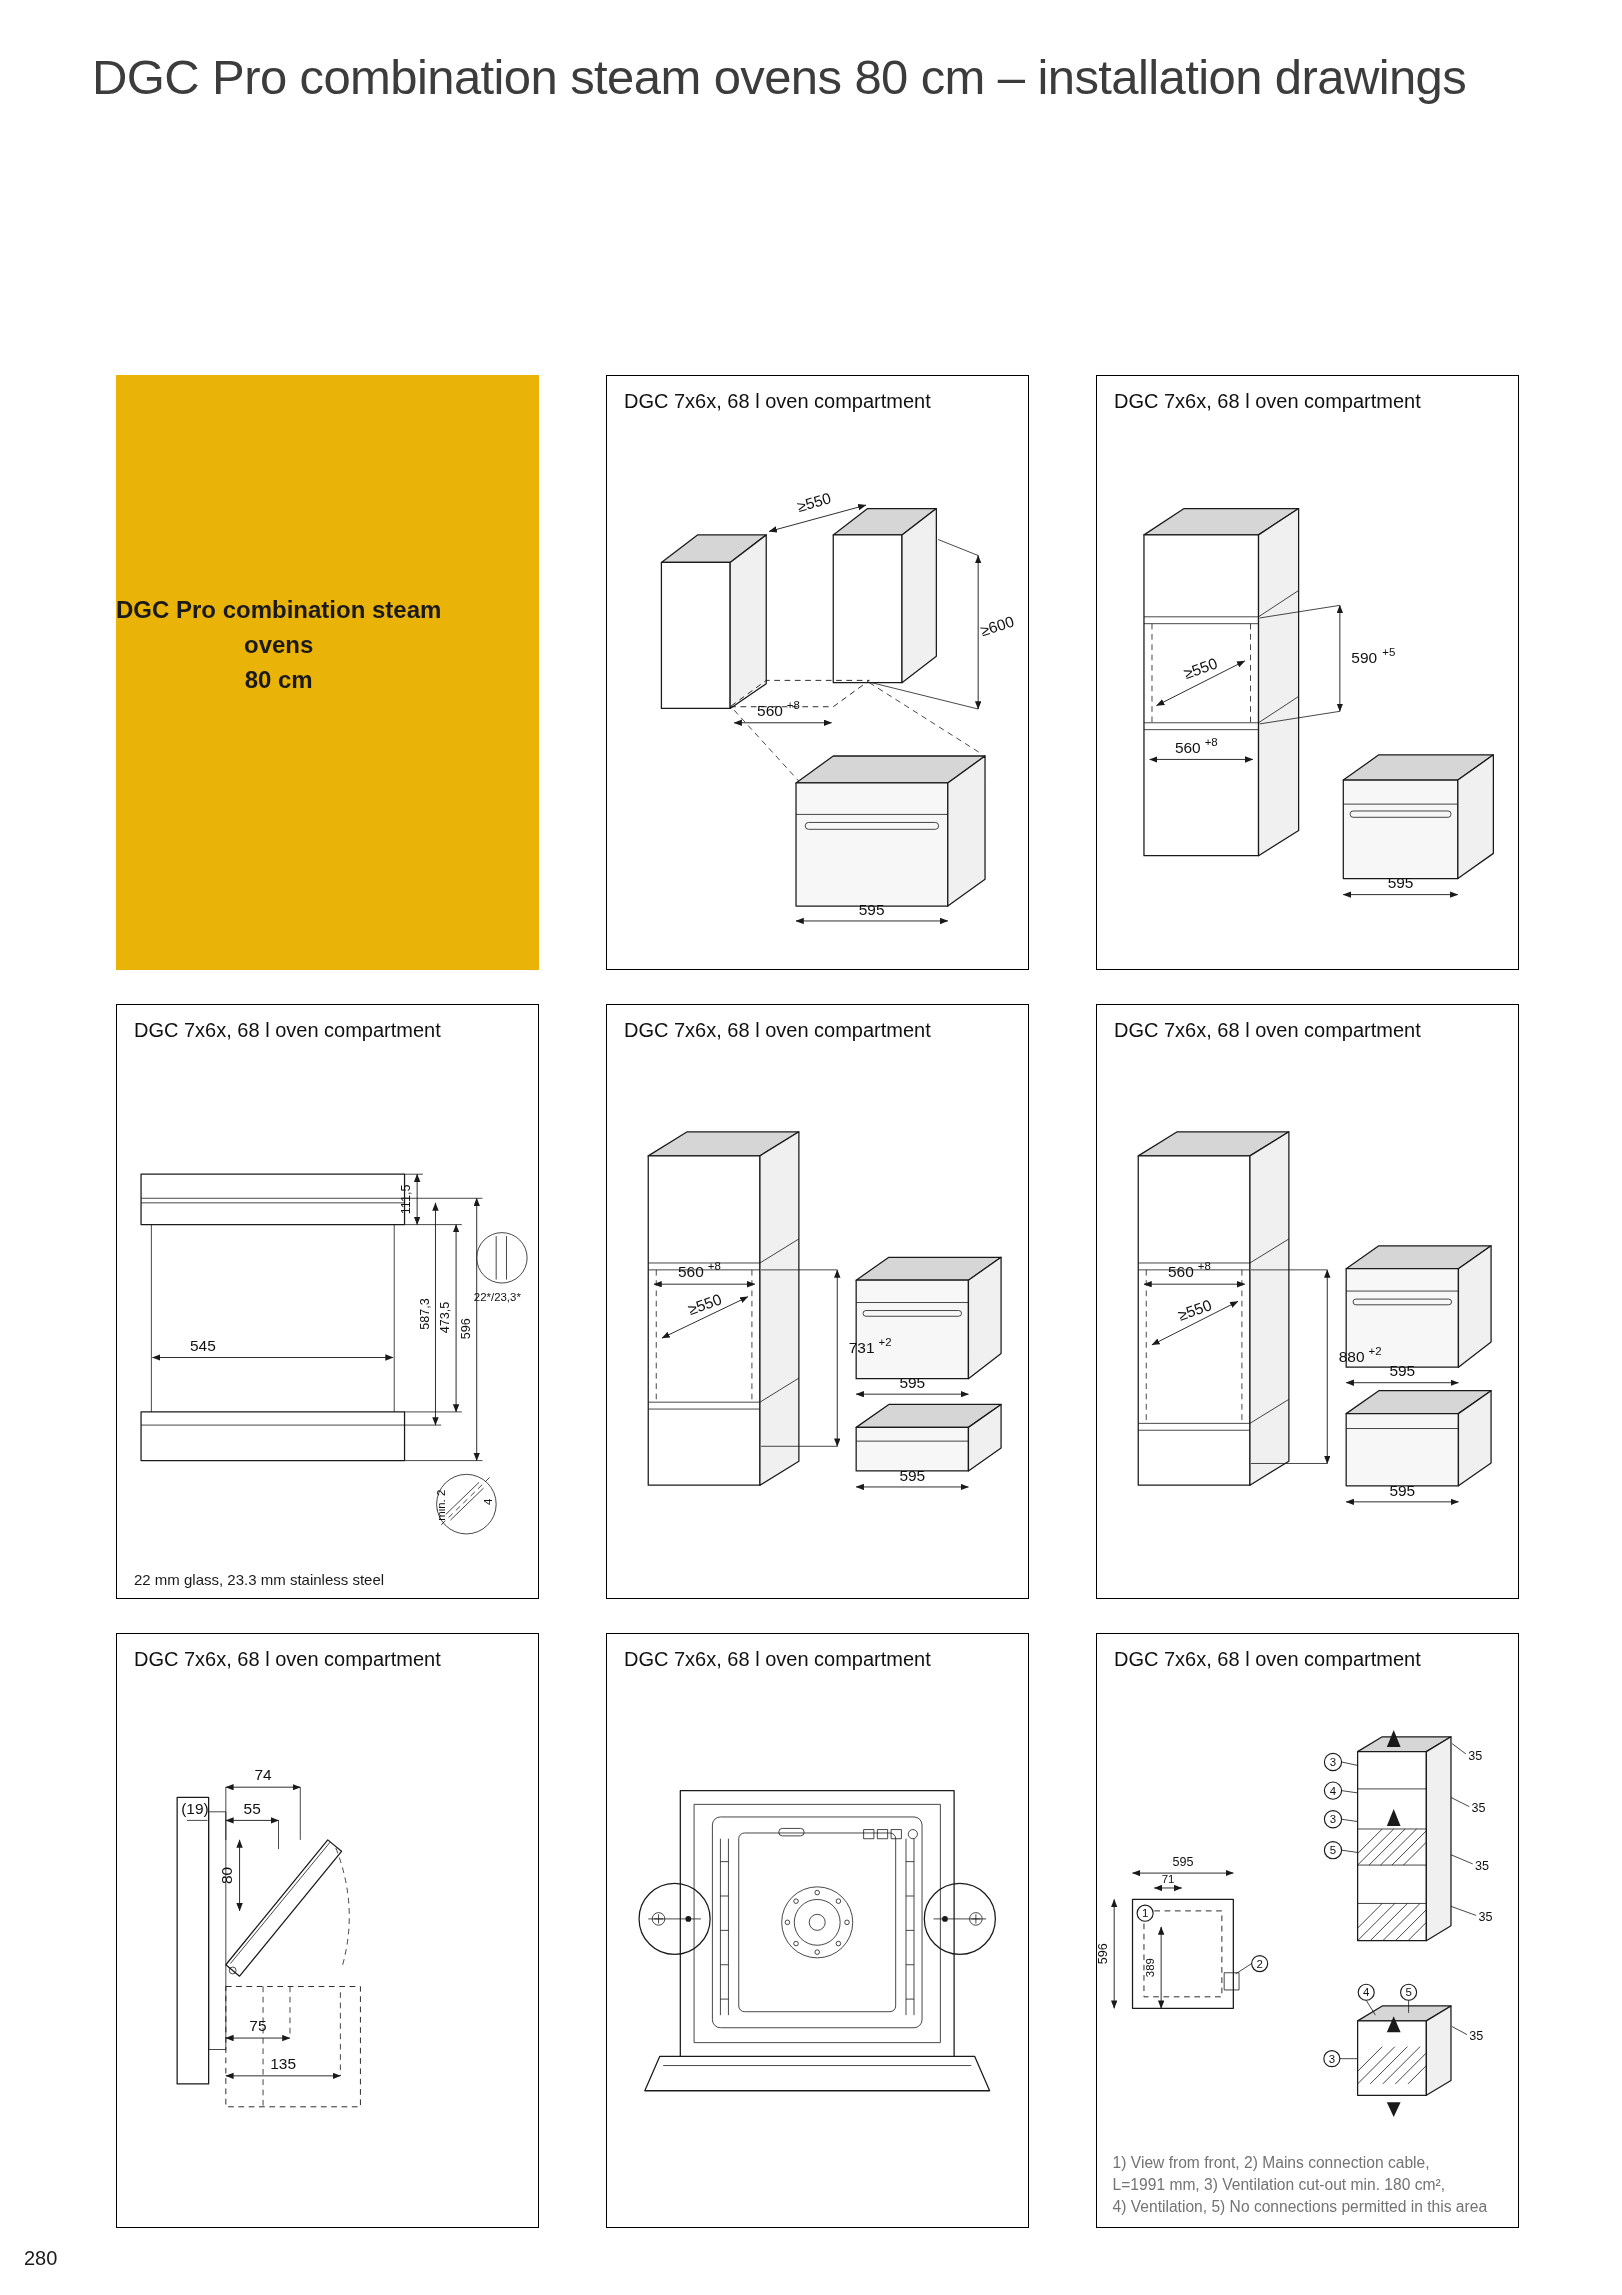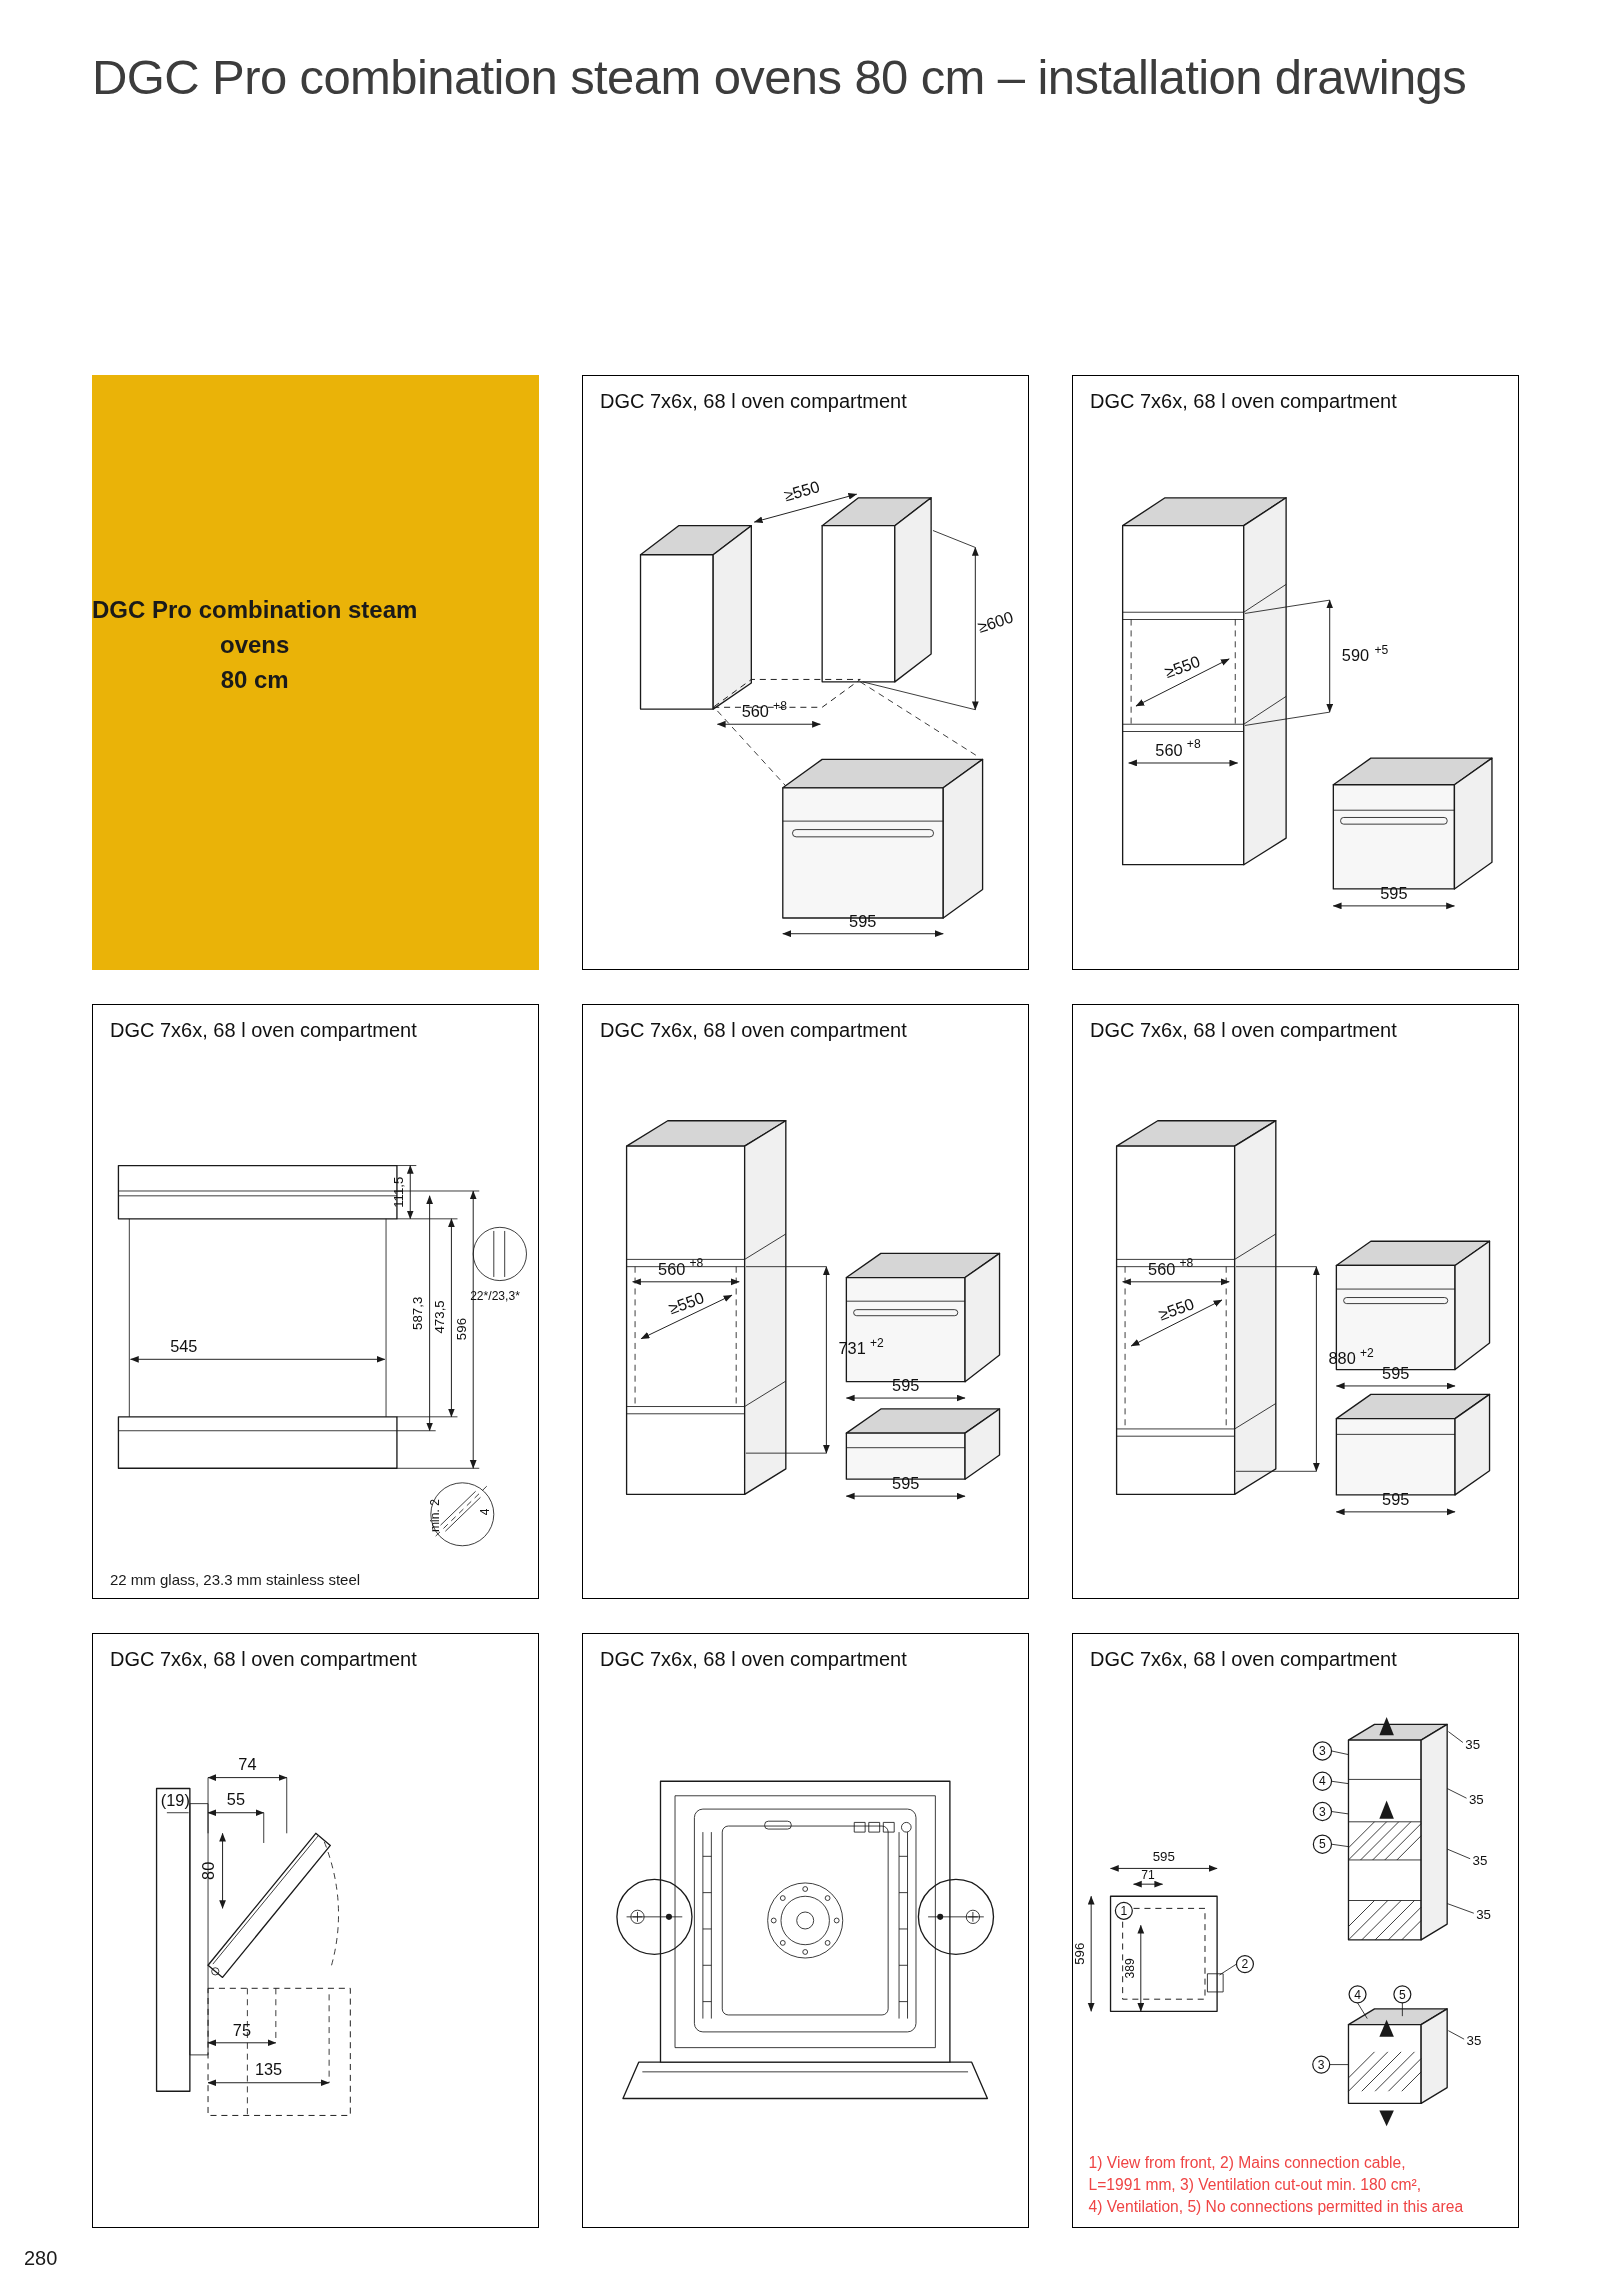--- a/index.html
+++ b/index.html
@@ -10,28 +10,28 @@
     position: absolute; left: 92px; top: 47px; width: 1391px;
     font-size: 49px; font-weight: 300; color: #3c3c3c;
     line-height: 1.24; letter-spacing: -0.6px;
   }
 
   .grid {
     position: absolute; left: 92px; top: 375px; width: 1427px;
     display: grid; grid-template-columns: repeat(3, 1fr);
     column-gap: 43px; row-gap: 34px;
   }
-  .panel { height: 595px; border: 1.3px solid #000; position: relative; background: #fff; }
+  .panel { height: 595px; border: 1.3px solid #000; position: relative; background: #fff; margin-left: 24px; }
   .panel.intro { border: none; background: #eab308; display: flex; align-items: center; justify-content: flex-start; }
   .intro-text { text-align: center; font-weight: bold; font-size: 24px; line-height: 1.45; transform: translateY(-27px); }
   .caption { padding: 14.3px 0 0 17px; font-size: 20px; color: #111; }
   .drawing { position: absolute; left: 0; right: 0; top: 49px; bottom: 0; }
   .drawing svg { width: 100%; height: 100%; display: block; }
   .panel-footnote { position: absolute; left: 17px; bottom: 10.4px; font-size: 15px; color: #1a1a1a; }
-  .vent-footnote { position: absolute; left: 15.6px; bottom: 9px; right: 13px; font-size: 15.6px; line-height: 1.42; color: #ef4444; }
+  .vent-footnote { position: absolute; left: 15.6px; bottom: 9px; right: 13px; font-size: 15.6px; line-height: 1.42; color: #737373; }
   .pageno { position: absolute; left: 24px; bottom: 25px; font-size: 20px; }
 
   
   .ln        { fill: none; stroke: #1a1a1a; stroke-width: 2.2; stroke-linejoin: round; stroke-linecap: round; }
   .thin      { fill: none; stroke: #1a1a1a; stroke-width: 1.4; stroke-linejoin: round; }
   .dash      { stroke-dasharray: 10 8; }
   .dashf     { fill: none; stroke: #1a1a1a; stroke-width: 1.6; stroke-dasharray: 10 8; }
   .topface   { fill: #d6d6d6; stroke: #1a1a1a; stroke-width: 2.2; stroke-linejoin: round; }
   .sideface  { fill: #f0f0f0; stroke: #1a1a1a; stroke-width: 2.2; stroke-linejoin: round; }
   .frontface { fill: #ffffff; stroke: #1a1a1a; stroke-width: 2.2; stroke-linejoin: round; }

